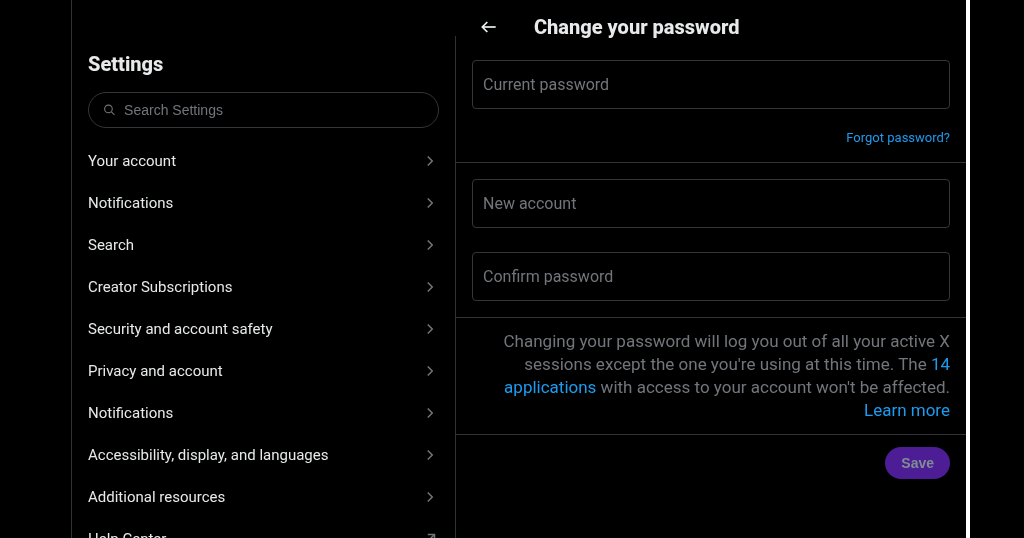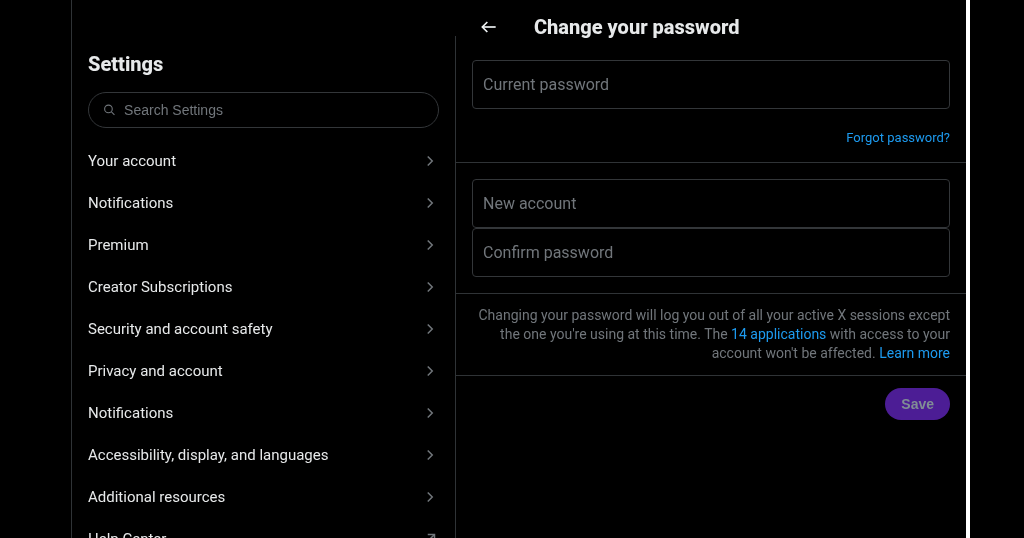--- a/index.html
+++ b/index.html
@@ -106,35 +106,35 @@
     }
     .section.first { padding-top: 6px; }
     .section.middle { padding-top: 16px; }
     .section.info { padding: 12px 16px; }
     .field {
       border: 1px solid #333639;
       border-radius: 4px;
       padding: 14px 10px;
       display: flex;
     }
-    .field + .field { }
+    .field + .field { margin-top: 24px; }
     .field-label {
       color: #71767b;
       font-size: 16px;
     }
     .forgot {
       color: #1d9bf0;
       font-size: 13px;
       margin-top: 21px;
       cursor: pointer;
       display: inline-block;
     }
     .info-text {
       color: #71767b;
-      font-size: 14px;
+      font-size: 17px;
       line-height: 1.35;
     }
     .info-text .link { color: #1d9bf0; cursor: pointer; }
     .save-row {
       display: flex;
       justify-content: flex-end;
       padding: 12px 16px;
     }
     .save-btn {
       background: #4c1d95;
@@ -173,21 +173,21 @@
             <polyline points="9 6 15 12 9 18"></polyline>
           </svg>
       </div>
       <div class="nav-item">
         <span>Notifications</span>
         <svg class="chev" viewBox="0 0 24 24" fill="none" stroke="currentColor" stroke-width="2">
             <polyline points="9 6 15 12 9 18"></polyline>
           </svg>
       </div>
       <div class="nav-item">
-        <span>Premium</span>
+        <span>Search</span>
         <svg class="chev" viewBox="0 0 24 24" fill="none" stroke="currentColor" stroke-width="2">
             <polyline points="9 6 15 12 9 18"></polyline>
           </svg>
       </div>
       <div class="nav-item">
         <span>Creator Subscriptions</span>
         <svg class="chev" viewBox="0 0 24 24" fill="none" stroke="currentColor" stroke-width="2">
             <polyline points="9 6 15 12 9 18"></polyline>
           </svg>
       </div>

